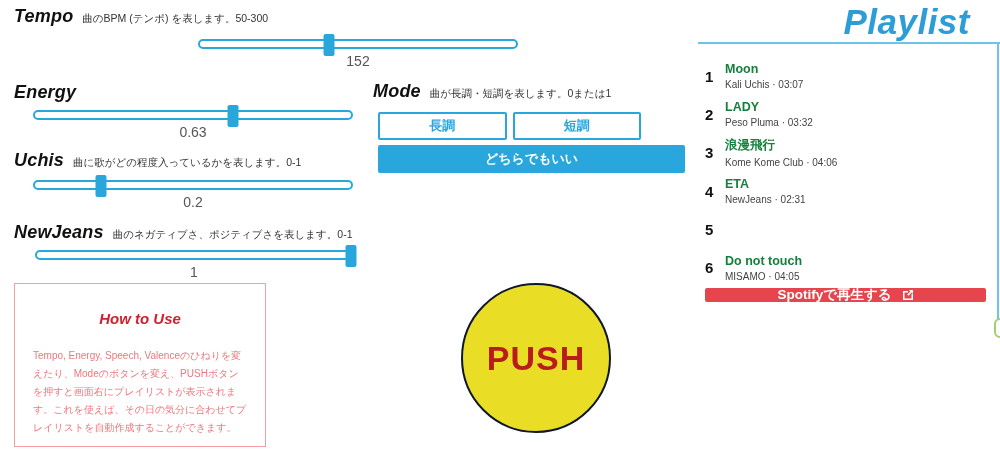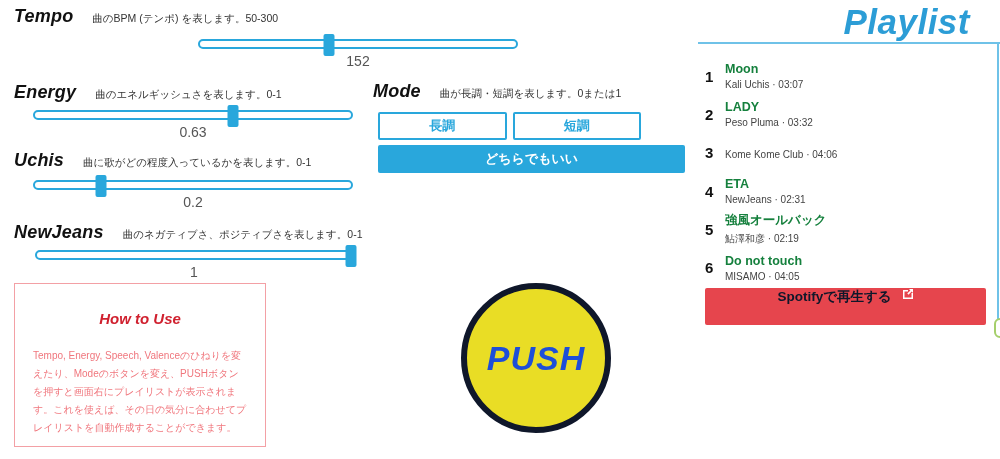--- a/index.html
+++ b/index.html
@@ -6,21 +6,21 @@
   html,body { width:1000px; height:459px; }
   body {
     font-family:"Liberation Sans","DejaVu Sans",sans-serif;
     background:#ffffff; position:relative; overflow:hidden; color:#1a1a1a;
   }
   .abs { position:absolute; }
 
   
   .sec-head { display:flex; align-items:baseline; gap:9px; }
   .sec-title { font-size:18px; font-weight:bold; font-style:italic; color:#111; letter-spacing:.2px; }
-  .sec-desc { font-size:10.5px; color:#333;margin-left:10px; }
+  .sec-desc { font-size:10.5px; color:#333; }
 
   
   .slider { position:absolute; }
   .slider .track {
     position:relative; height:10px; border:2px solid #29a7dc; border-radius:6px; background:#fff;
   }
   .slider .thumb {
     position:absolute; top:-7px; width:11px; height:22px; background:#29a7dc;
     border-radius:2px; transform:translateX(-50%); cursor:pointer;
   }
@@ -41,39 +41,39 @@
 
   
   .howto {
     border:1px solid #f3a0a5; background:#fff; padding:26px 18px 0 18px; text-align:center;
   }
   .howto h2 { color:#d0212f; font-size:15px; font-style:italic; font-weight:bold; margin-bottom:20px; }
   .howto p { color:#f0767d; font-size:10px; line-height:1.8; text-align:left; }
 
   
   .push {
-    width:150px; height:150px; border-radius:50%; background:#e9dd25; border:6px solid #0f172a;
+    width:150px; height:150px; border-radius:50%; background:#e9dd25; border:2px solid #0f172a;
     display:flex; align-items:center; justify-content:center; cursor:pointer;
-    font-size:34px; font-weight:bold; font-style:italic; color:#1d4ed8; letter-spacing:1px;
+    font-size:34px; font-weight:bold; color:#b91c1c; letter-spacing:1px;
     font-family:inherit;
   }
 
   
   .pl-title {
     font-size:35px; font-weight:bold; font-style:italic; color:#2c9dd6; text-align:right;
     padding-right:15px; letter-spacing:.5px;
   }
   .pl-underline { height:2px; background:#6fc2e8; }
   .pl-item { display:flex; align-items:center; height:38.3px; }
   .pl-num { width:20px; font-size:15px; font-weight:bold; color:#111; flex:none; }
   .pl-info .t { font-size:12.5px; font-weight:bold; color:#15803d; }
   .pl-info .s { font-size:10px; color:#444; margin-top:3px; }
   .spotify-btn {
-    width:281px; height:37px; background:#e6454d; border:none; border-radius:2px; color:#0f172a;
-    font-weight:bold; font-size:13.5px; display:flex; align-items:flex-start; justify-content:center; gap:10px;
+    width:281px; height:14px; background:#e6454d; border:none; border-radius:2px; color:#ffffff;
+    font-weight:bold; font-size:13.5px; display:flex; align-items:center; justify-content:center; gap:10px;
     cursor:pointer; font-family:inherit;
   }
   .ext-icon { width:12px; height:12px; display:inline-block; }
 
   .side-line { width:2px; background:#6fc2e8; }
   .green-frag { width:16px; height:20px; border:2px solid #a5cf6b; border-radius:6px; background:#fff; }
 </style>
 </head>
 <body>
 
@@ -83,21 +83,20 @@
 </div>
 <div class="slider" style="left:198px; top:39px; width:320px;">
   <div class="track">
     <div class="thumb" style="left: 40.8%;"></div>
   </div>
   <div class="value">152</div>
 </div>
 
 <div class="abs sec-head" style="left:14px; top:82px;">
   <span class="sec-title">Energy</span>
-  <span class="sec-desc">曲のエネルギッシュさを表します。0-1</span>
 </div>
 <div class="slider" style="left:33px; top:110px; width:320px;">
   <div class="track">
     <div class="thumb" style="left: 62.5%;"></div>
   </div>
   <div class="value">0.63</div>
 </div>
 
 <div class="abs sec-head" style="left:14px; top:150px;">
   <span class="sec-title">Uchis</span>
@@ -154,36 +153,33 @@
   <div class="pl-item">
     <div class="pl-num">2</div>
     <div class="pl-info">
       <div class="t">LADY</div>
       <div class="s">Peso Pluma · 03:32</div>
     </div>
   </div>
   <div class="pl-item">
     <div class="pl-num">3</div>
     <div class="pl-info">
+      <div class="t">浪漫飛行</div>
       <div class="s">Kome Kome Club · 04:06</div>
     </div>
   </div>
   <div class="pl-item">
     <div class="pl-num">4</div>
     <div class="pl-info">
       <div class="t">ETA</div>
       <div class="s">NewJeans · 02:31</div>
     </div>
   </div>
   <div class="pl-item">
     <div class="pl-num">5</div>
-    <div class="pl-info">
-      <div class="t">強風オールバック</div>
-      <div class="s">鮎澤和彦 · 02:19</div>
-    </div>
   </div>
   <div class="pl-item">
     <div class="pl-num">6</div>
     <div class="pl-info">
       <div class="t">Do not touch</div>
       <div class="s">MISAMO · 04:05</div>
     </div>
   </div>
 </div>
 

